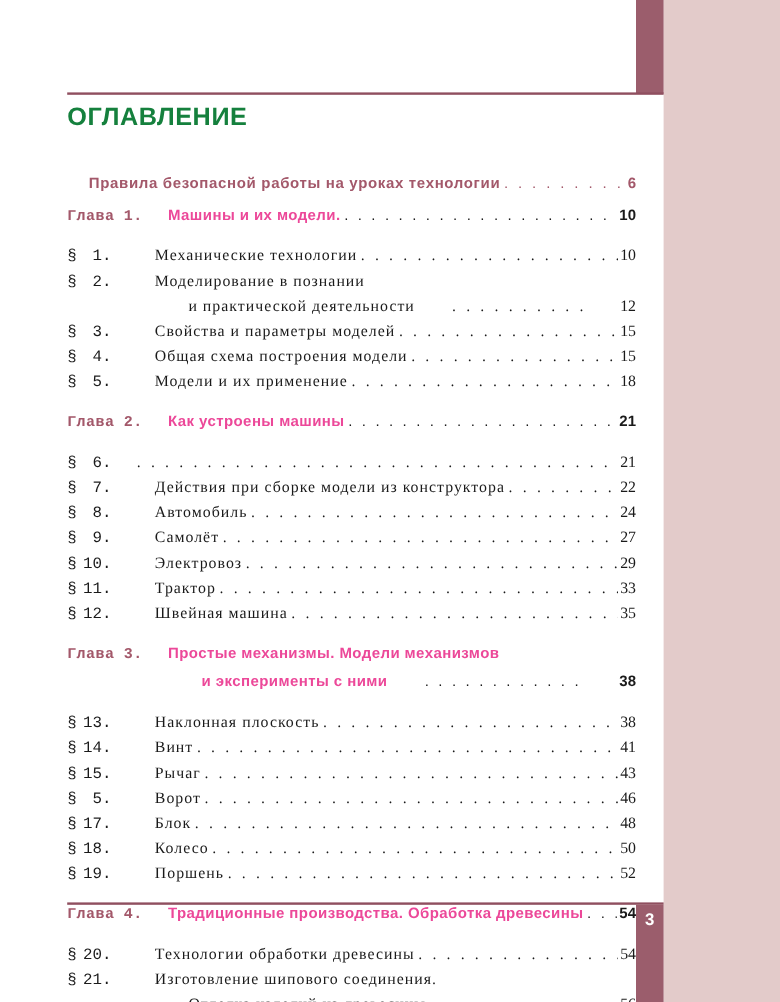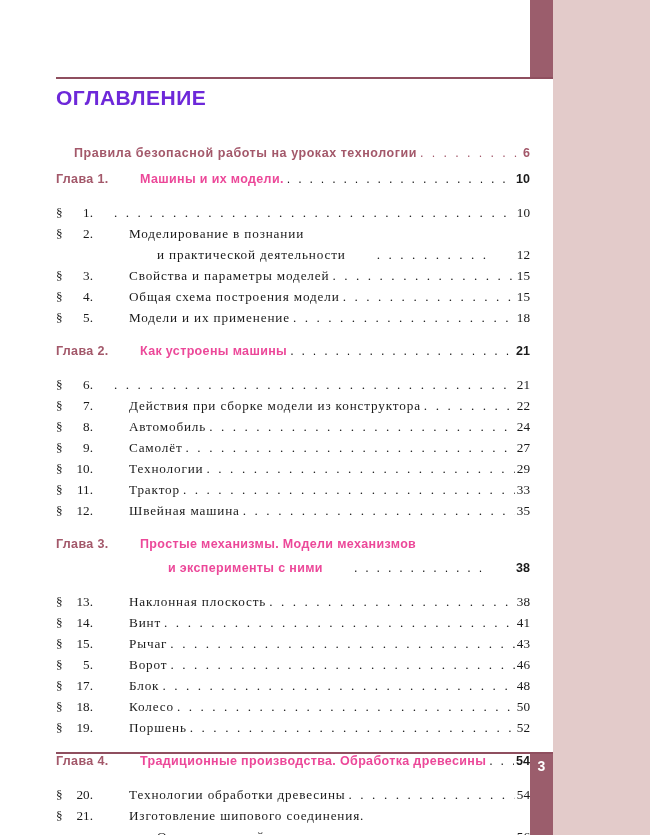--- a/index.html
+++ b/index.html
@@ -39,32 +39,32 @@
     font-family:"Liberation Sans", sans-serif;
     font-size:14px;font-weight:bold;color:#ffffff;
     line-height:18px;
   }
 
   
   .toc-title{
     position:absolute;left:56px;top:86px;
     font-family:"Liberation Sans", sans-serif;
     font-weight:bold;font-size:21px;letter-spacing:.5px;
-    color:#6d28d9;
+    color:#15803d;
   }
 
   
   .toc{
     position:absolute;left:56px;top:146px;width:474px;
   }
 
   .row{display:flex;align-items:baseline;width:474px;}
   .row.cont{margin-top:0;gap:28px;}
 
-  .lbl{white-space:nowrap;flex:0 0 auto;}
+  .lbl{white-space:nowrap;flex:0 0 auto;font-family:Liberation Mono, monospace;}
   .ttl{white-space:nowrap;flex:0 0 auto;padding-left:18px;}
   .dots{
     flex:1 1 auto;min-width:6px;overflow:hidden;white-space:nowrap;
     margin:0 2px 0 3px;
   }
   .pg{flex:0 0 auto;white-space:nowrap;text-align:right;}
 
   
   .front{
     font-family:"Liberation Sans", sans-serif;
@@ -126,20 +126,21 @@
       </div>
       <div class="row chap">
         <span class="lbl">Глава 1.</span>
         <span class="ttl">Машины и их модели.</span>
         <span class="dots">. . . . . . . . . . . . . . . . . . . . . . . . . . . . . . . . . . . . . . . . . . . . . . . . . . . . . . . . . . . . . . . . . . . . . . . . . . . . . . . . .</span>
         <span class="pg">10</span>
       </div>
       <div class="spacer-sm"></div>
       <div class="row sec">
         <span class="lbl"><span class="sg">§</span><span class="nm">1.</span></span>
+        <span class="ttl">Механические технологии</span>
         <span class="dots">. . . . . . . . . . . . . . . . . . . . . . . . . . . . . . . . . . . . . . . . . . . . . . . . . . . . . . . . . . . . . . . . . . . . . . . . . . . . . . . . .</span>
         <span class="pg">10</span>
       </div>
       <div class="row sec">
         <span class="lbl"><span class="sg">§</span><span class="nm">2.</span></span>
         <span class="ttl">Моделирование в познании</span>
       </div>
       <div class="row sec cont">
         <span class="lbl">§2.</span>
         <span class="ttl">и практической деятельности</span>
@@ -190,21 +191,21 @@
         <span class="pg">24</span>
       </div>
       <div class="row sec">
         <span class="lbl"><span class="sg">§</span><span class="nm">9.</span></span>
         <span class="ttl">Самолёт</span>
         <span class="dots">. . . . . . . . . . . . . . . . . . . . . . . . . . . . . . . . . . . . . . . . . . . . . . . . . . . . . . . . . . . . . . . . . . . . . . . . . . . . . . . . .</span>
         <span class="pg">27</span>
       </div>
       <div class="row sec">
         <span class="lbl"><span class="sg">§</span><span class="nm">10.</span></span>
-        <span class="ttl">Технологии</span>
+        <span class="ttl">Электровоз</span>
         <span class="dots">. . . . . . . . . . . . . . . . . . . . . . . . . . . . . . . . . . . . . . . . . . . . . . . . . . . . . . . . . . . . . . . . . . . . . . . . . . . . . . . . .</span>
         <span class="pg">29</span>
       </div>
       <div class="row sec">
         <span class="lbl"><span class="sg">§</span><span class="nm">11.</span></span>
         <span class="ttl">Трактор</span>
         <span class="dots">. . . . . . . . . . . . . . . . . . . . . . . . . . . . . . . . . . . . . . . . . . . . . . . . . . . . . . . . . . . . . . . . . . . . . . . . . . . . . . . . .</span>
         <span class="pg">33</span>
       </div>
       <div class="row sec">

